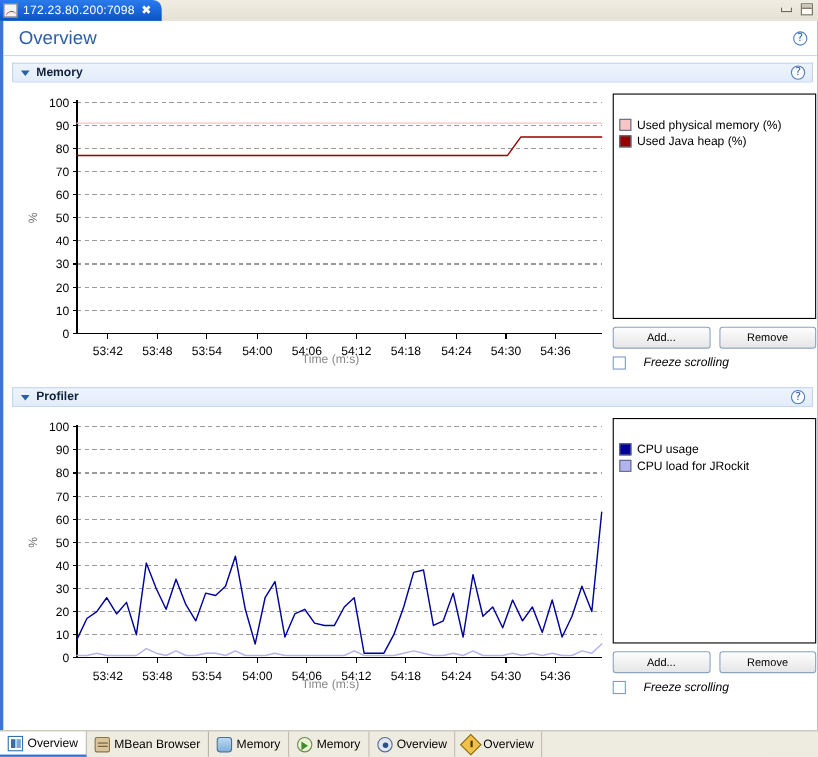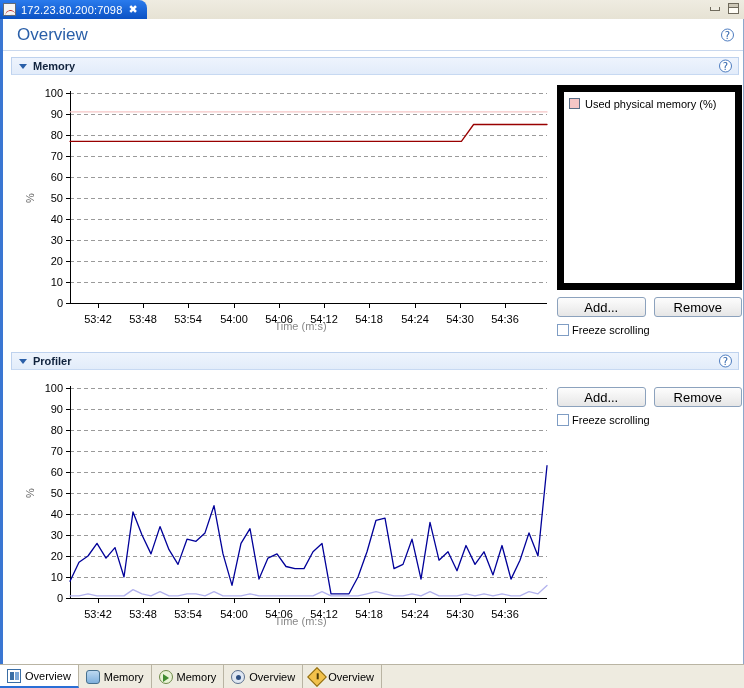--- a/index.html
+++ b/index.html
@@ -106,36 +106,36 @@
     padding:6px 0 4px 0;
   }
 
   
   .chart-wrap { position:relative; flex:none; }
   .chart-svg { display:block; }
 
   
   .side { position:relative; width:185px; flex:none; padding-top:4px; }
   .legend-box {
-    border:7px solid #000000; background:#ffffff;
-    height:205px; padding:4px 5px; overflow:hidden;
+    border:1px solid #000000; background:#ffffff;
+    height:205px; padding:20px 5px; overflow:hidden;
   }
   .legend-row { display:flex; align-items:center; gap:5px; height:15px; }
   .legend-swatch { width:11px; height:11px; border:1px solid #5a6d86; flex:none; }
   .legend-label { font-size:11px; color:#000000; white-space:nowrap; }
 
   .btn-row { display:flex; gap:8px; margin-top:7px; }
   .btn {
-    flex:1; height:20px; font-size:13px; color:#000;
+    flex:1; height:20px; font-size:10px; color:#000;
     background:linear-gradient(#fdfdfd,#e6e6e6);
     border:1px solid #8ca2bd; border-radius:3px;
     display:flex; align-items:center; justify-content:center;
     font-family:"Liberation Sans", sans-serif;
   }
-  .chk-row { display:flex; align-items:center; gap:3px; margin-top:7px; }
+  .chk-row { display:flex; align-items:center; gap:16px; margin-top:7px;font-style:italic; }
   .chk {
     width:12px; height:12px; background:#ffffff;
     border:1px solid #7f9dc4; flex:none;
   }
   .chk-label { font-size:11px; color:#000; }
 
   
   #bottom-bar {
     position:absolute; left:0; bottom:0; width:744px; height:24px;
     background:#e8e4d8;
@@ -274,20 +274,24 @@
               <polyline points="58.0,60.3 70.2,60.3 82.5,60.3 94.7,60.3 106.9,60.3 119.2,60.3 131.4,60.3 143.6,60.3 155.8,60.3 168.1,60.3 180.3,60.3 192.5,60.3 204.8,60.3 217.0,60.3 229.2,60.3 241.5,60.3 253.7,60.3 265.9,60.3 278.2,60.3 290.4,60.3 302.6,60.3 314.8,60.3 327.1,60.3 339.3,60.3 351.5,60.3 363.8,60.3 376.0,60.3 388.2,60.3 400.5,60.3 412.7,60.3 424.9,60.3 437.2,60.3 449.4,60.3 461.6,43.5 473.8,43.5 486.1,43.5 498.3,43.5 510.5,43.5 522.8,43.5 535.0,43.5" fill="none" stroke="#990000" stroke-width="1.3" stroke-linejoin="round" stroke-linecap="round"></polyline>
             </svg>
         </div>
 
         <div class="side">
           <div class="legend-box" id="legend-memory">
               <div class="legend-row">
                 <span class="legend-swatch" style="background: rgb(246, 198, 198);"></span>
                 <span class="legend-label">Used physical memory (%)</span>
               </div>
+              <div class="legend-row">
+                <span class="legend-swatch" style="background: rgb(153, 0, 0);"></span>
+                <span class="legend-label">Used Java heap (%)</span>
+              </div>
             </div>
           <div class="btn-row">
             <div class="btn">Add...</div>
             <div class="btn">Remove</div>
           </div>
           <div class="chk-row">
             <span class="chk"></span>
             <span class="chk-label">Freeze scrolling</span>
           </div>
         </div>
@@ -360,20 +364,30 @@
               <text x="448" y="242" text-anchor="middle" font-family="&quot;Liberation Sans&quot;, sans-serif" font-size="11" fill="#000">54:30</text>
               <line x1="493" y1="222" x2="493" y2="227" stroke="#000" stroke-width="1" shape-rendering="crispEdges"></line>
               <text x="493" y="242" text-anchor="middle" font-family="&quot;Liberation Sans&quot;, sans-serif" font-size="11" fill="#000">54:36</text>
               <text x="288.5" y="249" text-anchor="middle" font-family="&quot;Liberation Sans&quot;, sans-serif" font-size="11" fill="#888">Time (m:s)</text>
               <polyline points="58.0,205.2 67.0,186.3 76.0,180.0 85.0,167.4 94.0,182.1 103.0,171.6 112.0,201.0 121.0,135.9 130.0,159.0 139.0,177.9 148.0,150.6 157.0,173.7 166.0,188.4 175.0,163.2 184.0,165.3 193.0,156.9 202.0,129.6 211.0,177.9 220.0,209.4 229.0,167.4 238.0,152.7 247.0,203.1 256.0,182.1 265.0,177.9 274.0,190.5 283.0,192.6 292.0,192.6 301.0,175.8 310.0,167.4 319.0,217.8 328.0,217.8 337.0,217.8 346.0,201.0 355.0,175.8 364.0,144.3 373.0,142.2 382.0,192.6 391.0,188.4 400.0,163.2 409.0,203.1 418.0,146.4 427.0,184.2 436.0,175.8 445.0,194.7 454.0,169.5 463.0,188.4 472.0,175.8 481.0,198.9 490.0,169.5 499.0,203.1 508.0,184.2 517.0,156.9 526.0,180.0 535.0,89.7" fill="none" stroke="#000099" stroke-width="1.3" stroke-linejoin="round" stroke-linecap="round"></polyline>
               <polyline points="58.0,219.9 67.0,219.9 76.0,217.8 85.0,219.9 94.0,219.9 103.0,219.9 112.0,219.9 121.0,213.6 130.0,217.8 139.0,219.9 148.0,215.7 157.0,219.9 166.0,219.9 175.0,217.8 184.0,217.8 193.0,219.9 202.0,215.7 211.0,219.9 220.0,219.9 229.0,219.9 238.0,217.8 247.0,219.9 256.0,219.9 265.0,219.9 274.0,219.9 283.0,219.9 292.0,219.9 301.0,219.9 310.0,215.7 319.0,219.9 328.0,219.9 337.0,219.9 346.0,219.9 355.0,217.8 364.0,215.7 373.0,217.8 382.0,219.9 391.0,219.9 400.0,217.8 409.0,219.9 418.0,215.7 427.0,219.9 436.0,219.9 445.0,219.9 454.0,217.8 463.0,219.9 472.0,217.8 481.0,219.9 490.0,217.8 499.0,219.9 508.0,219.9 517.0,215.7 526.0,217.8 535.0,209.4" fill="none" stroke="#b3b3ee" stroke-width="1.3" stroke-linejoin="round" stroke-linecap="round"></polyline>
             </svg>
         </div>
 
         <div class="side">
+          <div class="legend-box" id="legend-processor">
+              <div class="legend-row">
+                <span class="legend-swatch" style="background: rgb(0, 0, 153);"></span>
+                <span class="legend-label">CPU usage</span>
+              </div>
+              <div class="legend-row">
+                <span class="legend-swatch" style="background: rgb(179, 179, 238);"></span>
+                <span class="legend-label">CPU load for JRockit</span>
+              </div>
+            </div>
           <div class="btn-row">
             <div class="btn">Add...</div>
             <div class="btn">Remove</div>
           </div>
           <div class="chk-row">
             <span class="chk"></span>
             <span class="chk-label">Freeze scrolling</span>
           </div>
         </div>
 
@@ -381,20 +395,24 @@
     </div>
 
   </div>
 
   <div id="bottom-bar">
       <div class="btab active">
         <span class="btab-icon ic-overview"></span>
         <span>Overview</span>
       </div>
       <div class="btab">
+        <span class="btab-icon ic-mbean"></span>
+        <span>MBean Browser</span>
+      </div>
+      <div class="btab">
         <span class="btab-icon ic-memory"></span>
         <span>Memory</span>
       </div>
       <div class="btab">
         <span class="btab-icon ic-threads"></span>
         <span>Memory</span>
       </div>
       <div class="btab">
         <span class="btab-icon ic-runtime"></span>
         <span>Overview</span>

